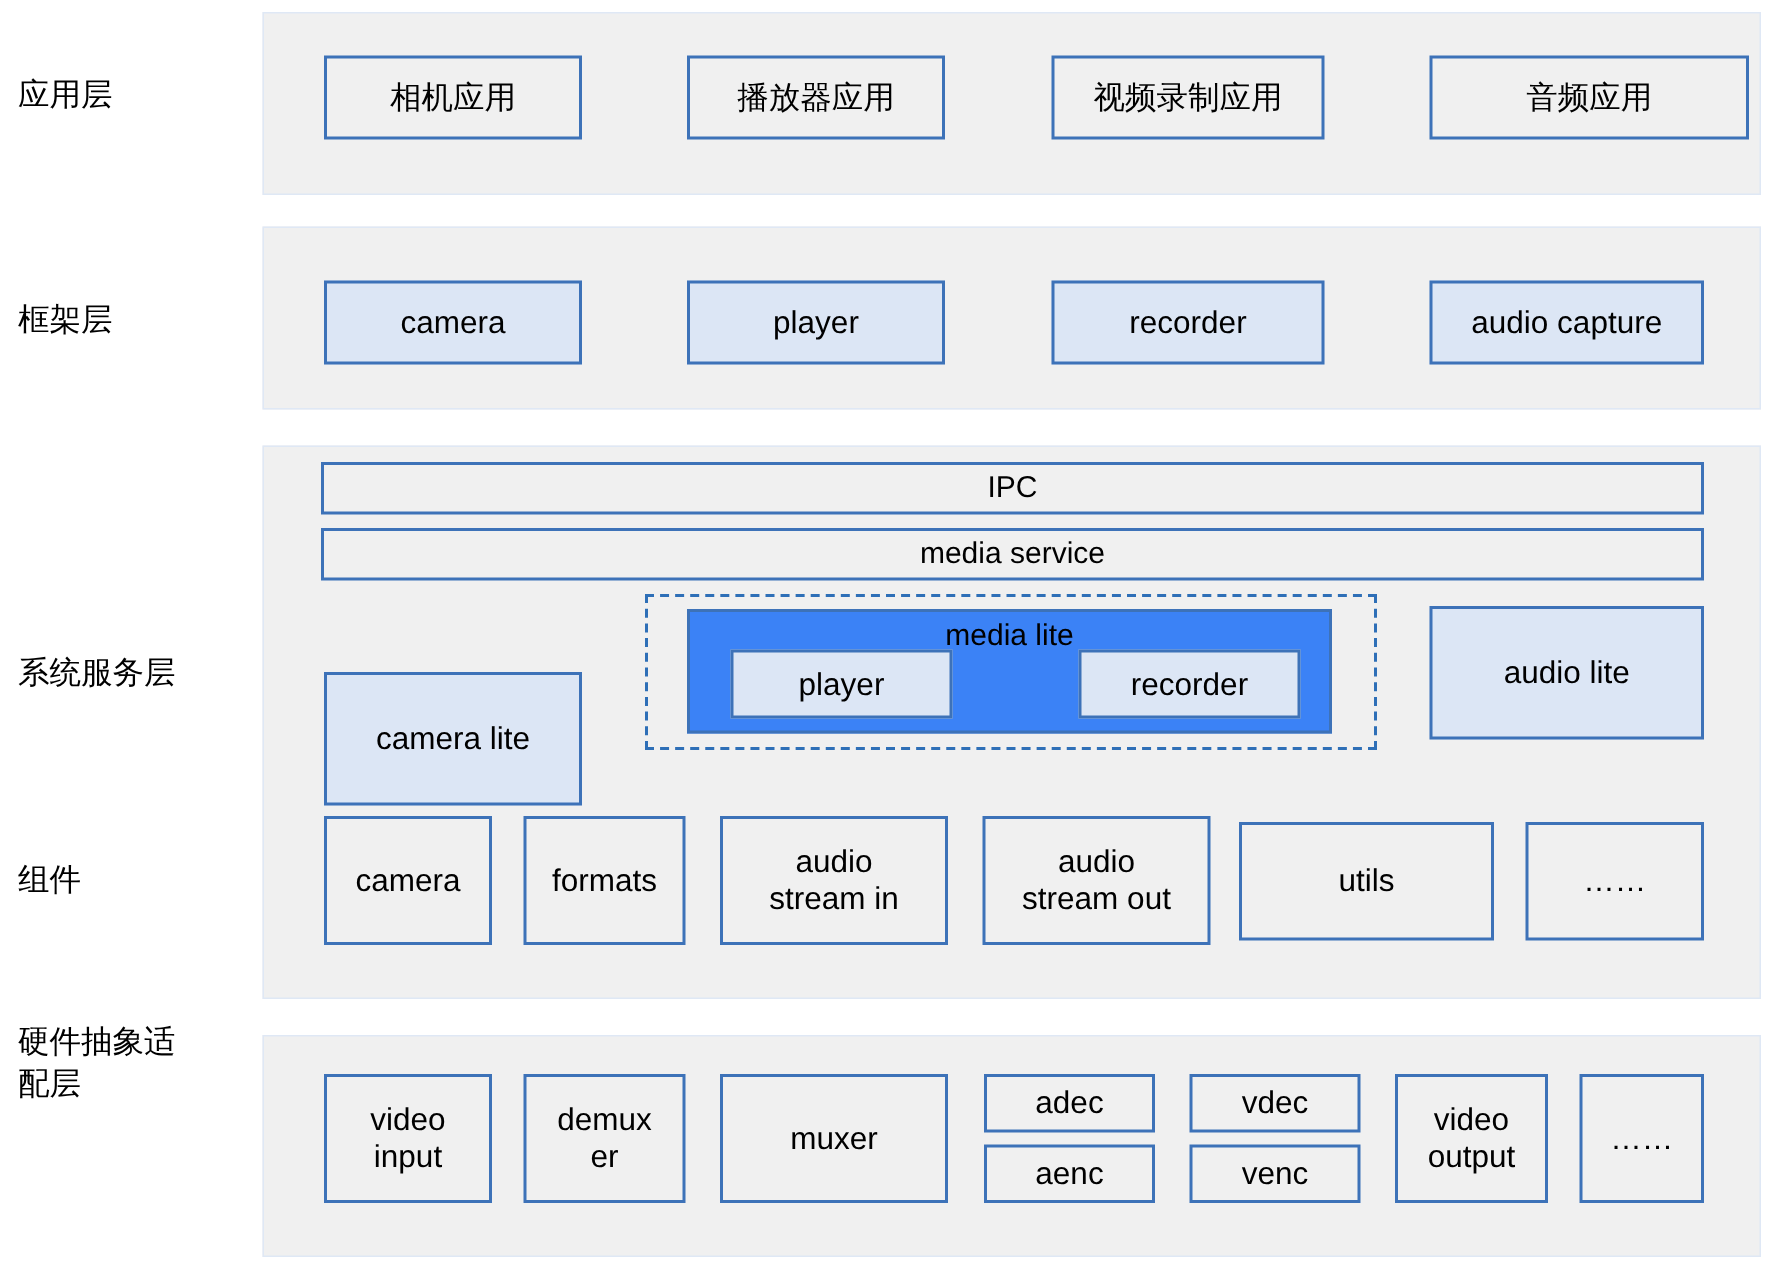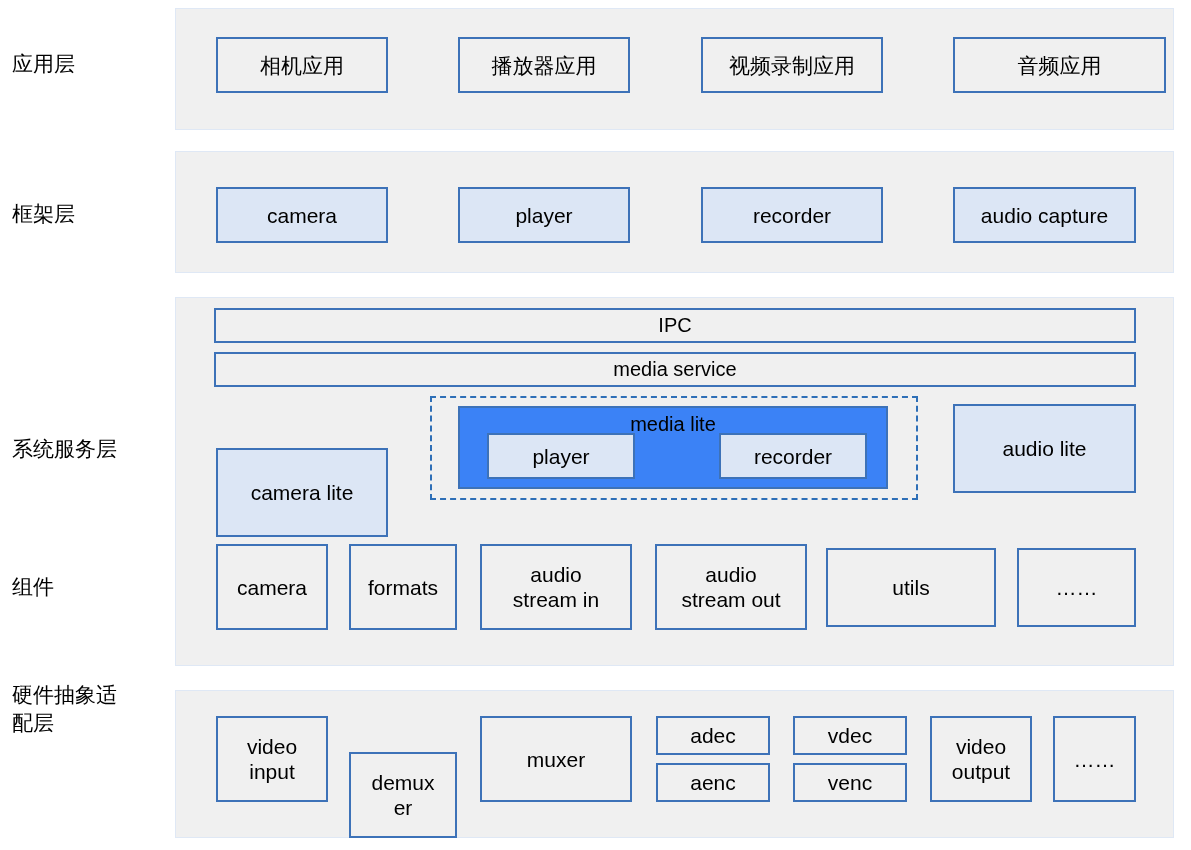--- a/index.html
+++ b/index.html
@@ -132,21 +132,21 @@
   <div class="node" style="left:826px; top:548px; width:170px; height:79px;">utils</div>
   <div class="node" style="left:1017px; top:548px; width:119px; height:79px;">……</div>
 
   <div class="band" style="left:175px; top:690px; width:999px; height:148px;"></div>
 
   <div class="layer-label" style="left:12px; top:681px; width:165px;">硬件抽象适
 配层</div>
 
   <div class="node" style="left:216px; top:716px; width:112px; height:86px;">video
 input</div>
-  <div class="node" style="left:349px; top:716px; width:108px; height:86px;margin-top:36px;">demux
+  <div class="node" style="left:349px; top:716px; width:108px; height:86px;">demux
 er</div>
   <div class="node" style="left:480px; top:716px; width:152px; height:86px;">muxer</div>
 
   <div class="node" style="left:656px; top:716px; width:114px; height:39px;">adec</div>
   <div class="node" style="left:656px; top:763px; width:114px; height:39px;">aenc</div>
 
   <div class="node" style="left:793px; top:716px; width:114px; height:39px;text-align:right;">vdec</div>
   <div class="node" style="left:793px; top:763px; width:114px; height:39px;">venc</div>
 
   <div class="node" style="left:930px; top:716px; width:102px; height:86px;">video

